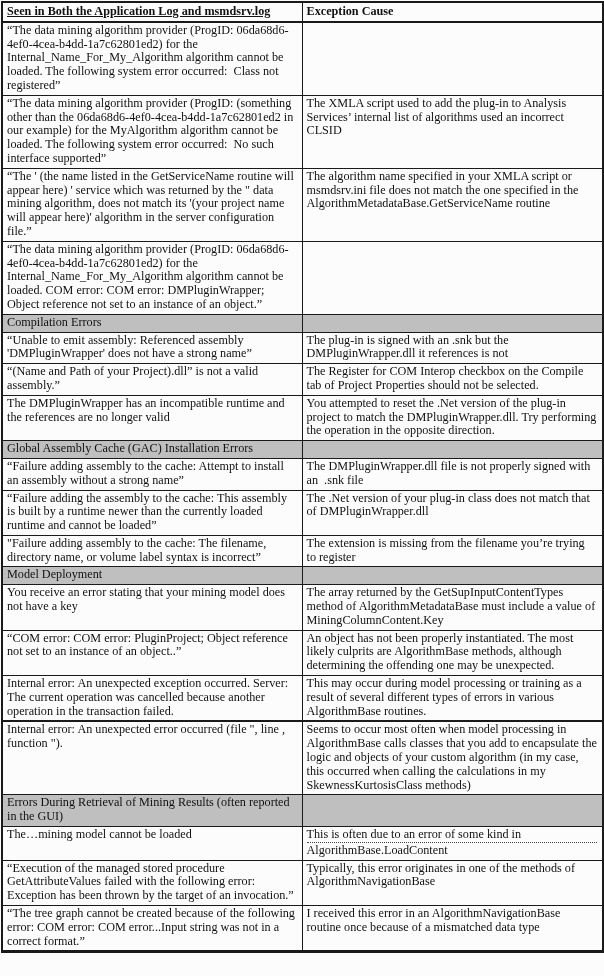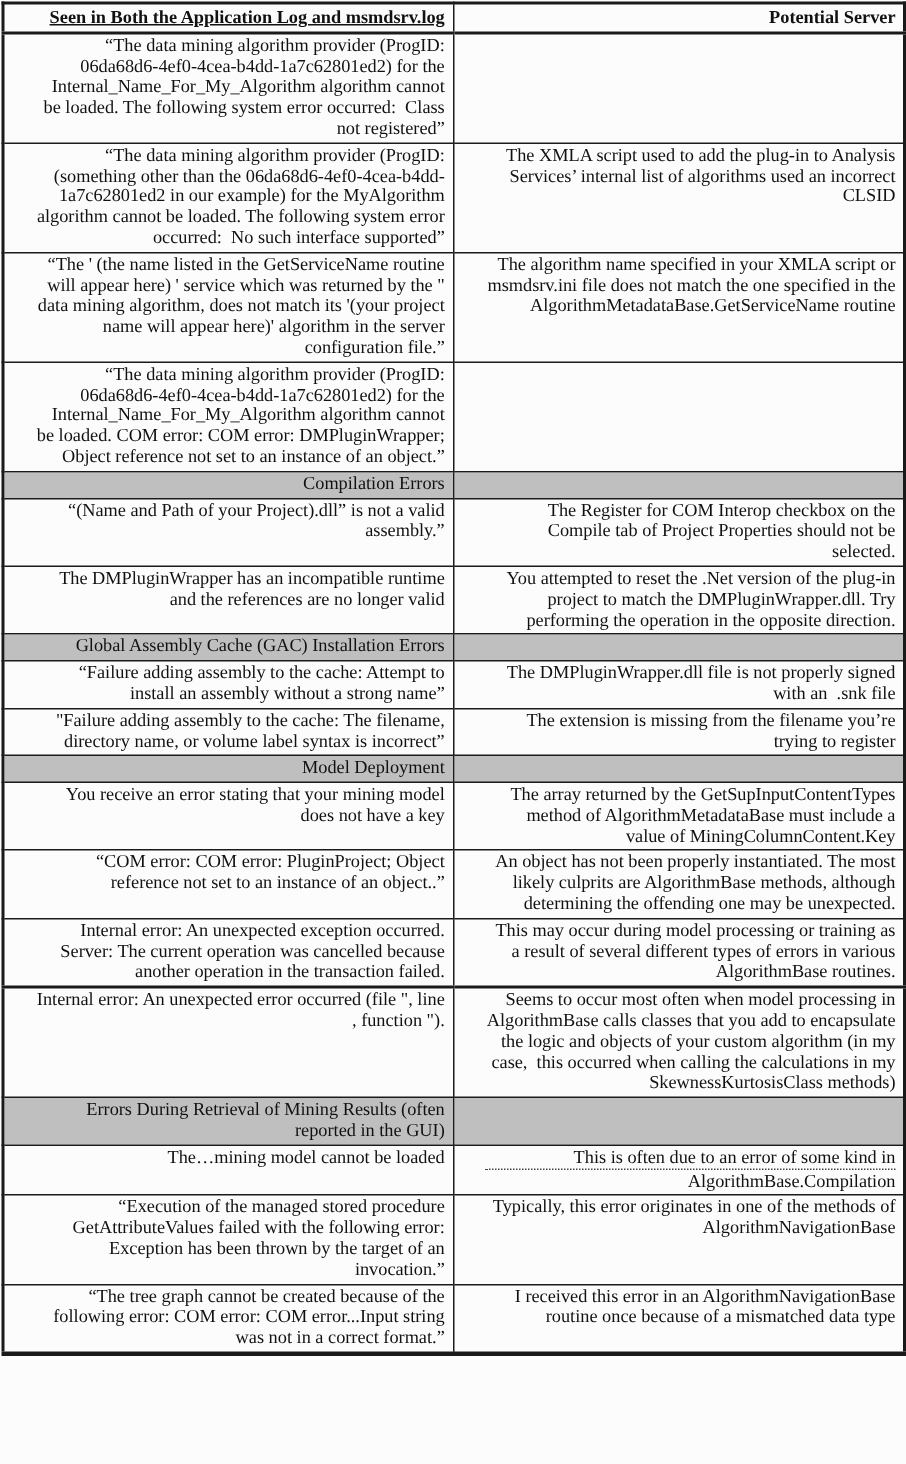--- a/index.html
+++ b/index.html
@@ -26,24 +26,24 @@
     border-collapse: collapse;
     table-layout: fixed;
     border: 2px solid var(--border-color);
     border-bottom-width: 3px;
   }
   col.symptom-col { width: 300px; }
   col.cause-col { width: 301px; }
   td, th {
     border: 1px solid var(--border-color);
     vertical-align: top;
-    text-align: right;
+    text-align: left;
     font-size: 12.2px;
     line-height: 13.8px;
-    padding: 1px 5px 2px 20px;
+    padding: 1px 5px 2px 4px;
     white-space: pre-wrap;
     font-weight: normal;
     overflow: hidden;
   }
   thead th {
     font-weight: bold;
     border-bottom-width: 2px;
     padding-top: 2px;
   }
   thead th:first-child .hdr-text { text-decoration: underline; }
@@ -62,21 +62,21 @@
 
 <div class="page">
   <table class="troubleshooting">
     <colgroup>
       <col class="symptom-col">
       <col class="cause-col">
     </colgroup>
     <thead>
       <tr>
         <th><span class="hdr-text">Seen in Both the Application Log and msmdsrv.log</span></th>
-        <th><span class="hdr-text2">Potential Server</span></th>
+        <th><span class="hdr-text2">Exception Cause</span></th>
       </tr>
     </thead>
     <tbody>
         <tr class="data-row">
           <td>“The data mining algorithm provider (ProgID: 06da68d6-4ef0-4cea-b4dd-1a7c62801ed2) for the Internal_Name_For_My_Algorithm algorithm cannot be loaded. The following system error occurred:  Class not registered”</td>
           <td></td>
         </tr>
         <tr class="data-row">
           <td>“The data mining algorithm provider (ProgID: (something other than the 06da68d6-4ef0-4cea-b4dd-1a7c62801ed2 in our example) for the MyAlgorithm algorithm cannot be loaded. The following system error occurred:  No such interface supported”</td>
           <td>The XMLA script used to add the plug-in to Analysis Services’ internal list of algorithms used an incorrect CLSID</td>
@@ -87,34 +87,42 @@
         </tr>
         <tr class="data-row">
           <td>“The data mining algorithm provider (ProgID: 06da68d6-4ef0-4cea-b4dd-1a7c62801ed2) for the Internal_Name_For_My_Algorithm algorithm cannot be loaded. COM error: COM error: DMPluginWrapper; Object reference not set to an instance of an object.”</td>
           <td></td>
         </tr>
         <tr class="section-row">
           <td>Compilation Errors</td>
           <td></td>
         </tr>
         <tr class="data-row">
+          <td>“Unable to emit assembly: Referenced assembly 'DMPluginWrapper' does not have a strong name”</td>
+          <td>The plug-in is signed with an .snk but the DMPluginWrapper.dll it references is not</td>
+        </tr>
+        <tr class="data-row">
           <td>“(Name and Path of your Project).dll” is not a valid assembly.”</td>
           <td>The Register for COM Interop checkbox on the Compile tab of Project Properties should not be selected.</td>
         </tr>
         <tr class="data-row">
           <td>The DMPluginWrapper has an incompatible runtime and the references are no longer valid</td>
           <td>You attempted to reset the .Net version of the plug-in project to match the DMPluginWrapper.dll. Try performing the operation in the opposite direction.</td>
         </tr>
         <tr class="section-row">
           <td>Global Assembly Cache (GAC) Installation Errors</td>
           <td></td>
         </tr>
         <tr class="data-row">
           <td>“Failure adding assembly to the cache: Attempt to install an assembly without a strong name”</td>
           <td>The DMPluginWrapper.dll file is not properly signed with an  .snk file</td>
+        </tr>
+        <tr class="data-row">
+          <td>“Failure adding the assembly to the cache: This assembly is built by a runtime newer than the currently loaded runtime and cannot be loaded”</td>
+          <td>The .Net version of your plug-in class does not match that of DMPluginWrapper.dll</td>
         </tr>
         <tr class="data-row">
           <td>"Failure adding assembly to the cache: The filename, directory name, or volume label syntax is incorrect”</td>
           <td>The extension is missing from the filename you’re trying to register</td>
         </tr>
         <tr class="section-row">
           <td>Model Deployment</td>
           <td></td>
         </tr>
         <tr class="data-row">
@@ -132,21 +140,21 @@
         <tr class="data-row break-above">
           <td>Internal error: An unexpected error occurred (file ", line , function ").</td>
           <td>Seems to occur most often when model processing in AlgorithmBase calls classes that you add to encapsulate the logic and objects of your custom algorithm (in my case,  this occurred when calling the calculations in my SkewnessKurtosisClass methods)</td>
         </tr>
         <tr class="section-row">
           <td>Errors During Retrieval of Mining Results (often reported in the GUI)</td>
           <td></td>
         </tr>
         <tr class="data-row">
           <td>The…mining model cannot be loaded</td>
-          <td><div class="dotted-rule">This is often due to an error of some kind in</div><div>AlgorithmBase.Compilation</div></td>
+          <td><div class="dotted-rule">This is often due to an error of some kind in</div><div>AlgorithmBase.LoadContent</div></td>
         </tr>
         <tr class="data-row">
           <td>“Execution of the managed stored procedure GetAttributeValues failed with the following error: Exception has been thrown by the target of an invocation.”</td>
           <td>Typically, this error originates in one of the methods of AlgorithmNavigationBase</td>
         </tr>
         <tr class="data-row">
           <td>“The tree graph cannot be created because of the following error: COM error: COM error...Input string was not in a correct format.”</td>
           <td>I received this error in an AlgorithmNavigationBase routine once because of a mismatched data type</td>
         </tr>
       </tbody>

